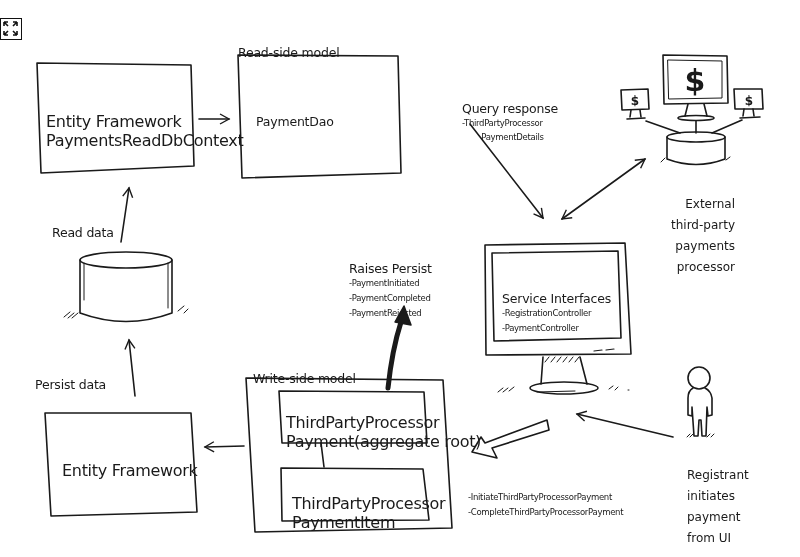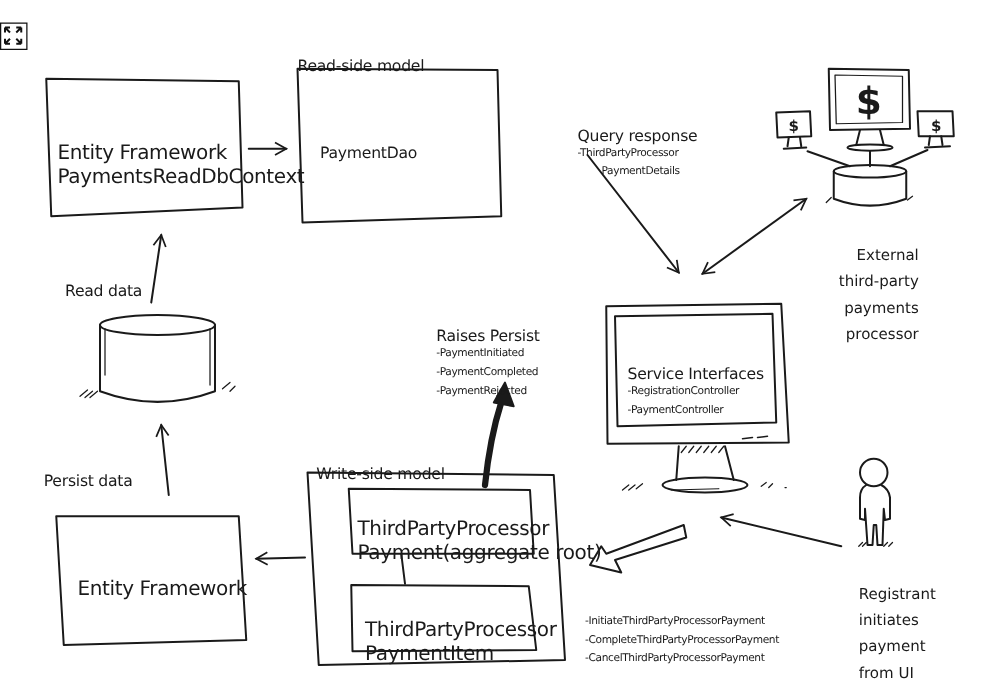--- a/index.html
+++ b/index.html
@@ -182,21 +182,20 @@
   <div>PaymentItem</div>
 </div>
 
 <div class="abs t-box lines" style="left:62px; top:443px;">
   <div>Entity Framework</div>
 </div>
 
 <div class="abs" style="left:468px; top:472px;">
   <div class="t-sub">-InitiateThirdPartyProcessorPayment</div>
   <div class="t-sub">-CompleteThirdPartyProcessorPayment</div>
-  <div class="t-sub">-CancelThirdPartyProcessorPayment</div>
 </div>
 
 <div class="abs t-label lines" style="left:687px; top:447px;">
   <div>Registrant</div>
   <div>initiates</div>
   <div>payment</div>
   <div>from UI</div>
 </div>
 
 </body></html>

